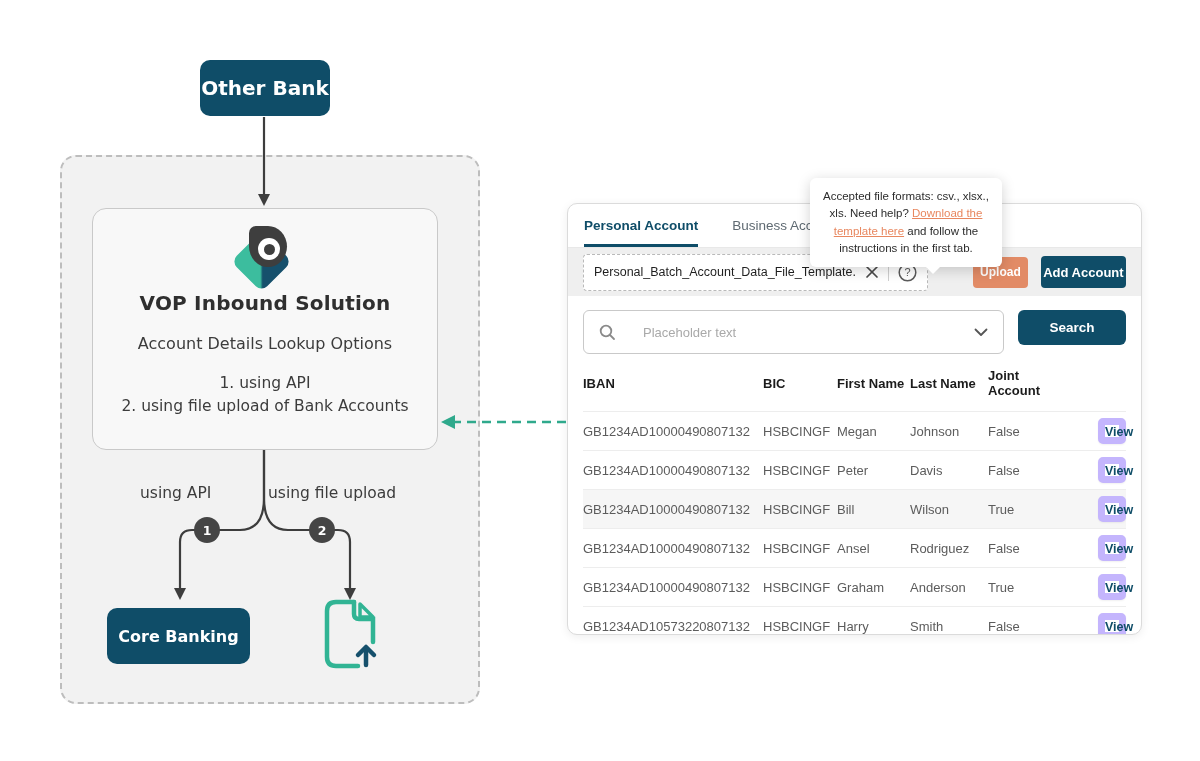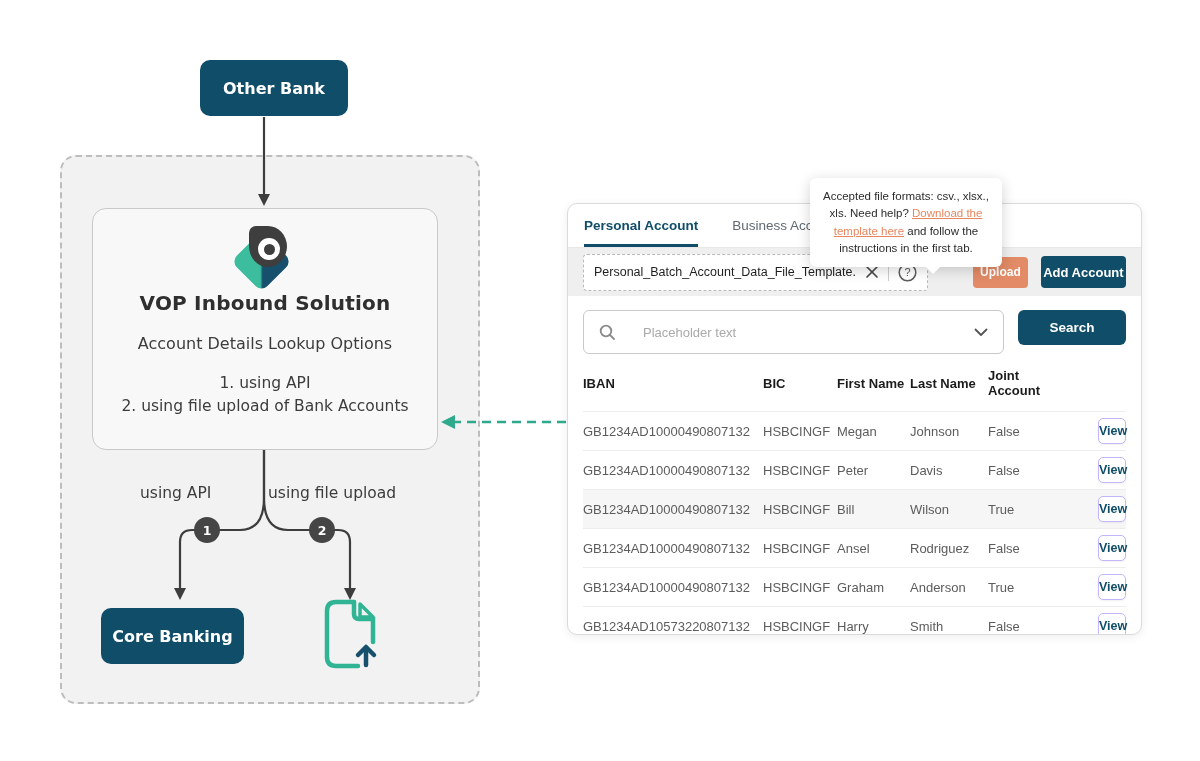--- a/index.html
+++ b/index.html
@@ -5,23 +5,23 @@
   * { margin:0; padding:0; box-sizing:border-box; }
   html,body { width:1200px; height:761px; background:#ffffff; font-family:"Liberation Sans", sans-serif; }
   #canvas { position:relative; width:1200px; height:761px; overflow:hidden; }
 
   
   svg.connectors { position:absolute; left:0; top:0; width:1200px; height:761px; pointer-events:none; z-index:3; }
 
   
   .diagram-text { font-family:"DejaVu Sans", sans-serif; }
 
-  .other-bank { position:absolute; left:200px; top:60px; width:148px; height:56px; background:#0F4D68;
+  .other-bank { position:absolute; left:200px; top:60px; width:130px; height:56px; background:#0F4D68;
     border-radius:10px; color:#fff; display:flex; align-items:center; justify-content:center;
-    font-size:16px; font-weight:600; z-index:2; }
+    font-size:20px; font-weight:600; z-index:2; }
 
   .dashed-container { position:absolute; left:60px; top:155px; width:420px; height:549px;
     background:#F2F2F2; border:2px dashed #BDBDBD; border-radius:16px; z-index:1; }
 
   .vop-box { position:absolute; left:92px; top:208px; width:346px; height:242px; background:#F8F8F8;
     border:1.5px solid #C9C9C9; border-radius:14px; z-index:2; text-align:center; }
 
   .logo { position:relative; width:64px; height:64px; margin:17px auto 0; }
   .logo-diamond { position:absolute; left:7px; top:14px; width:43px; height:43px; border-radius:8px;
     transform:rotate(45deg); background:linear-gradient(45deg,#3CBD9E 48%,#16506C 52%); }
@@ -37,21 +37,21 @@
 
   .branch-label { position:absolute; top:484px; font-size:15.5px; color:#3C3C3C; text-align:left; z-index:2; }
   .branch-label.api  { left:140px; width:135px; }
   .branch-label.file { left:268px; width:160px; }
 
   .num-circle { position:absolute; width:26px; height:26px; border-radius:50%; background:#454545; color:#fff;
     display:flex; align-items:center; justify-content:center; font-size:12.5px; font-weight:700; z-index:4; }
   .num-circle.n1 { left:194px; top:517px; }
   .num-circle.n2 { left:309px; top:517px; }
 
-  .core-banking { position:absolute; left:101px; top:608px; width:143px; height:56px; background:#0F4D68;
+  .core-banking { position:absolute; left:107px; top:608px; width:143px; height:56px; background:#0F4D68;
     border-radius:10px; color:#fff; display:flex; align-items:center; justify-content:center;
     font-size:16px; font-weight:600; z-index:2; }
 
   .file-upload-icon { position:absolute; left:322px; top:598px; z-index:2; }
 
   
   .panel { position:absolute; left:567px; top:203px; width:575px; height:432px; background:#fff;
     border:1px solid #DBDBDB; border-radius:10px; box-shadow:0 2px 10px rgba(0,0,0,.07); z-index:2; overflow:hidden; }
 
   .tabs { display:flex; gap:34px; height:44px; padding:0 16px; border-bottom:1px solid #E8E8E8; }
@@ -74,21 +74,21 @@
   .search-placeholder { flex:1; font-size:13px; color:#A9A9A9; }
   .search-btn { width:108px; height:35px; background:#0F4D68; border:none; border-radius:6px; color:#fff;
     font-weight:700; font-size:13.5px; cursor:pointer; font-family:inherit; }
 
   .table { margin:2px 15px 0; }
   .thead, .trow { display:grid; grid-template-columns:180px 74px 73px 78px 1fr 56px; align-items:center; }
   .thead { font-size:13px; font-weight:700; color:#1B1B1B; padding:12px 0 13px; }
   .trow { height:39px; border-top:1px solid #EDEDED; font-size:13px; color:#5C5C5C; }
   .trow.highlight { background:#F6F6F6; box-shadow:0 0 0 8px #F6F6F6 inset; }
   .view-cell { display:flex; justify-content:flex-end; }
-  .view-btn { width:28px; height:26px; background:#fff; border:1px solid #c4b5fd; border-radius:5px;
+  .view-btn { width:28px; height:26px; background:#fff; border:7px solid #c4b5fd; border-radius:5px;
     color:#0F4D68; font-weight:700; font-size:12.5px; cursor:pointer; box-shadow:0 1px 2px rgba(0,0,0,.06); font-family:inherit; }
 
   
   .tooltip { position:absolute; left:810px; top:178px; width:192px; background:#fff; border-radius:6px;
     box-shadow:0 3px 14px rgba(0,0,0,.18); padding:10px 11px; font-size:11.5px; line-height:1.5;
     text-align:center; color:#2C2C2C; z-index:6; }
   .tooltip::after { content:""; position:absolute; bottom:-7px; left:115px; width:0; height:0;
     border-left:8px solid transparent; border-right:8px solid transparent; border-top:8px solid #fff; }
   .tooltip-link { color:#E8875F; text-decoration:underline; cursor:pointer; }
 </style>

